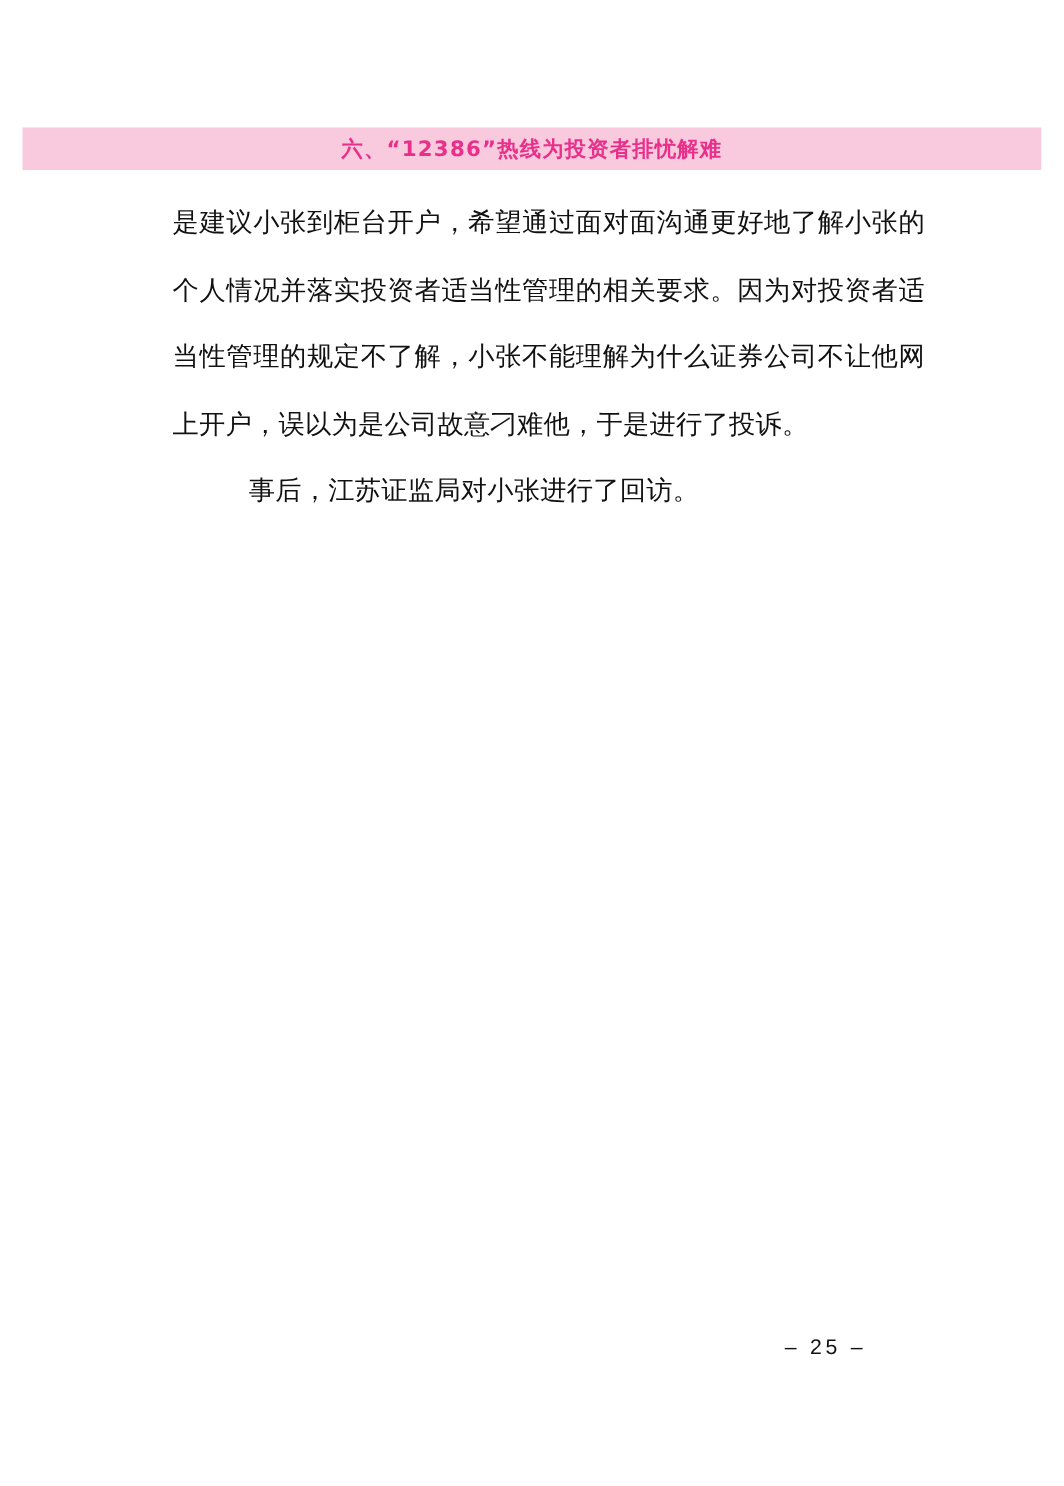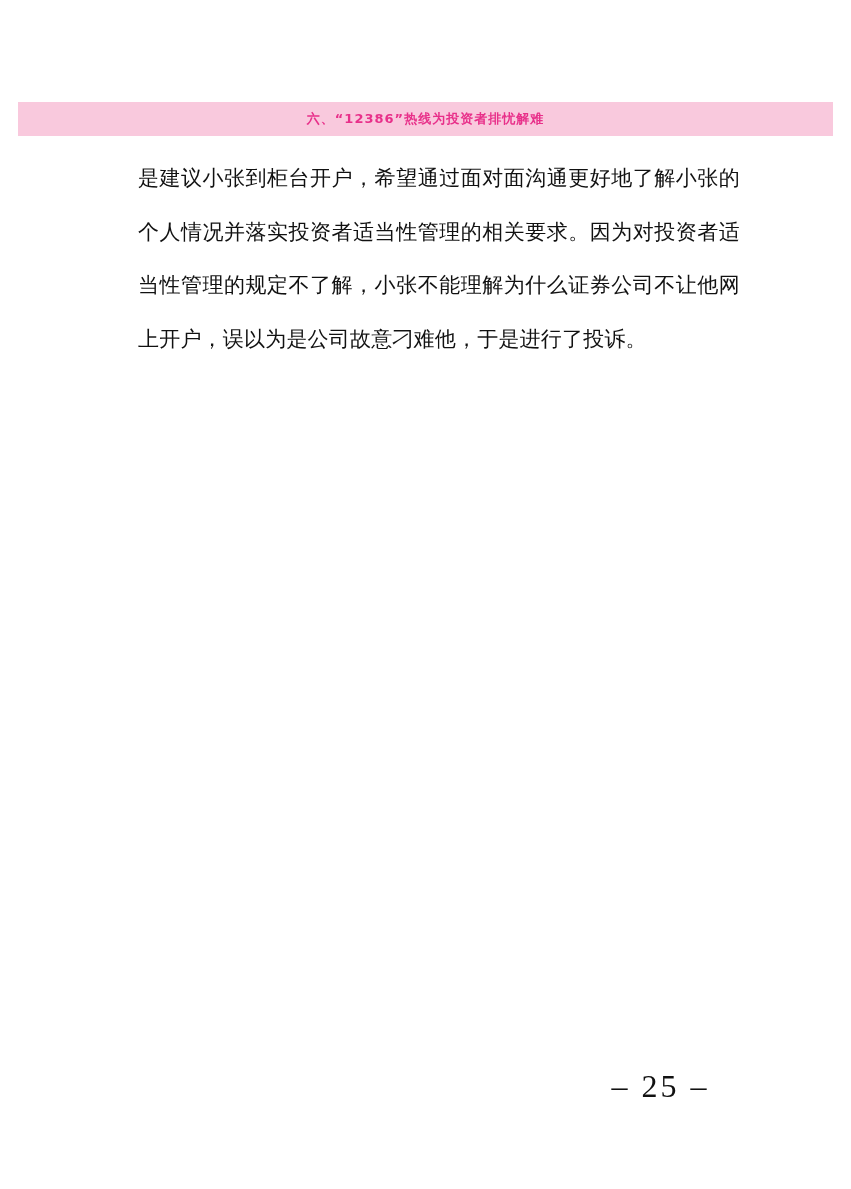--- a/index.html
+++ b/index.html
@@ -28,21 +28,21 @@
     width: 815px;
     height: 34px;
     background: #f9c9dd;
     display: flex;
     align-items: center;
     justify-content: center;
   }
   .header-title {
     font-family: "DejaVu Sans", "Liberation Sans", sans-serif;
     font-weight: bold;
-    font-size: 13px;
+    font-size: 17px;
     letter-spacing: 1px;
     color: #e8308a;
     white-space: nowrap;
   }
   
   .body-block {
     position: absolute;
     left: 138px;
     top: 152px;
     width: 602px;
@@ -64,37 +64,38 @@
     position: absolute;
     left: 0;
     top: 1068px;
     width: 851px;
     text-align: center;
     padding-right: 70px;
     box-sizing: border-box;
   }
   .page-number {
     display: inline-block;
-    font-family: Liberation Serif, serif;
-    font-size: 32px;
+    font-family: Liberation Sans, sans-serif;
+    font-size: 17px;
     color: #111111;
     letter-spacing: 3px;
     margin-left: 540px;
   }
 </style>
 </head>
 <body>
 
 <div class="page">
 
   <div class="header-band">
     <div class="header-title">六、“12386”热线为投资者排忧解难</div>
   </div>
 
   <div class="body-block">
     <p class="para">是建议小张到柜台开户，希望通过面对面沟通更好地了解小张的个人情况并落实投资者适当性管理的相关要求。因为对投资者适当性管理的规定不了解，小张不能理解为什么证券公司不让他网上开户，误以为是公司故意刁难他，于是进行了投诉。</p>
+    <p class="para indent">事后，江苏证监局对小张进行了回访。</p>
   </div>
 
   <div class="footer">
     <span class="page-number">– 25 –</span>
   </div>
 
 </div>
 
 </body></html>

